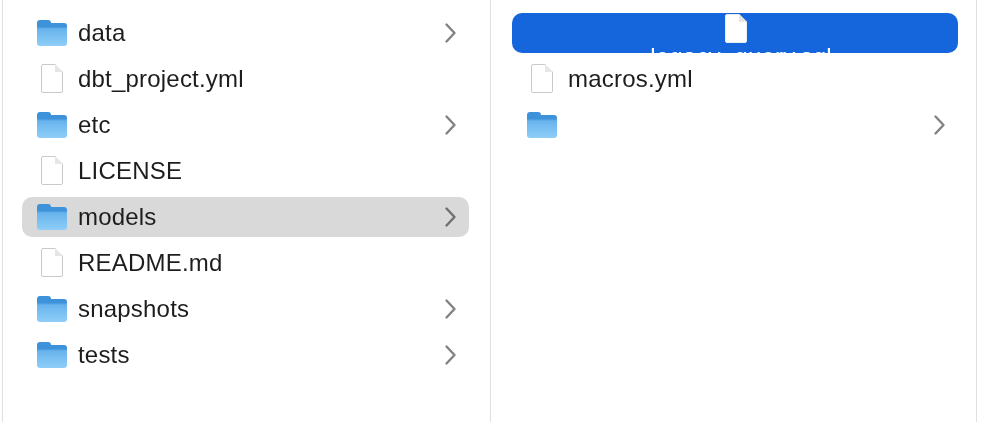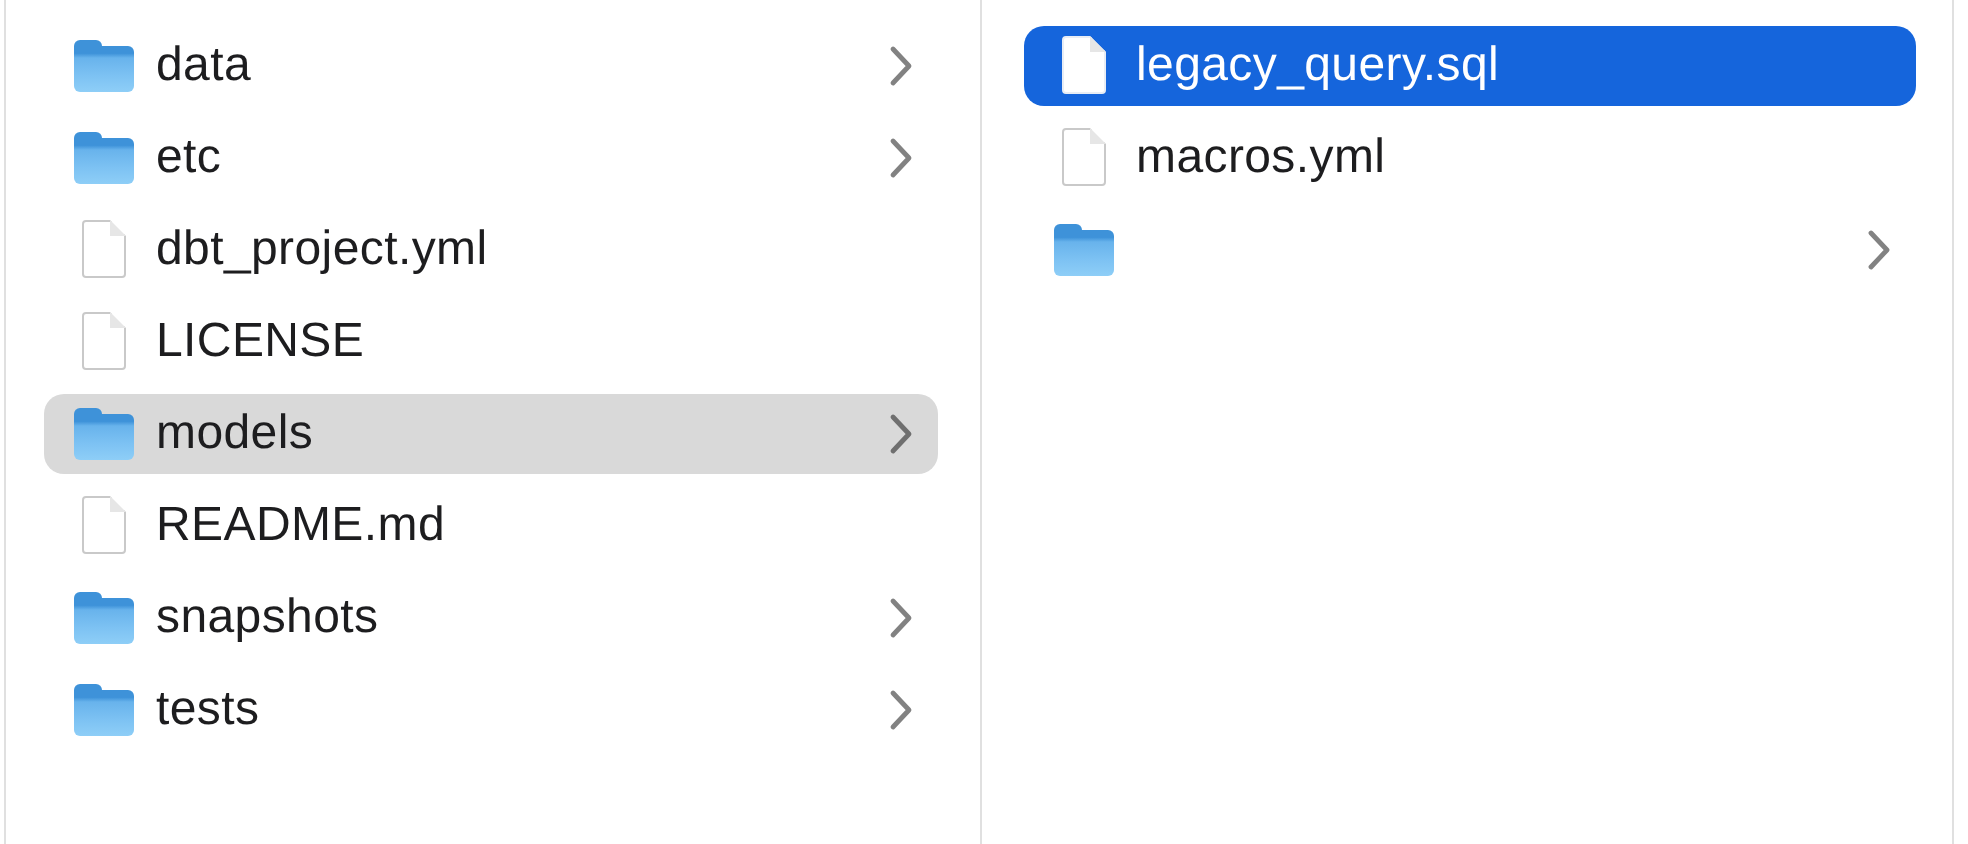--- a/index.html
+++ b/index.html
@@ -43,21 +43,21 @@
     margin-top: 2px;
     border-radius: 10px;
     display: flex;
     align-items: center;
     padding: 0 12px 0 14px;
   }
   .col-left  .pill { margin-left: 19px; width: 447px; }
   .col-right .pill { margin-left: 21px; width: 446px; }
 
   .pill.sel-gray { background: var(--selection-gray, #d9d9d9); border-radius: 10px; }
-  .pill.sel-blue { background: var(--selection-blue, #1565dc); }
+  .pill.sel-blue { background: var(--selection-blue, #1565dc); flex-direction: column; }
 
   .label {
     font-size: 24px;
     line-height: 1;
     color: var(--text, #1d1d1f);
     margin-left: 10px;
     white-space: nowrap;
     letter-spacing: 0.2px;
   }
   .sel-blue .label { color: var(--selected-text, #ffffff); }
@@ -134,38 +134,38 @@
       <span class="icon folder"></span>
       <span class="label">data</span>
       <svg class="chev" width="13" height="22" viewBox="0 0 13 22">
           <path d="M2.5 2.5 L10.5 11 L2.5 19.5" fill="none" stroke="#828282" stroke-width="2.4" stroke-linecap="round" stroke-linejoin="round"></path>
         </svg>
     </div>
   </div>
 
   <div class="row">
     <div class="pill">
+      <span class="icon file"></span>
+      <span class="label">dbt_project.yml</span>
+    </div>
+  </div>
+
+  <div class="row">
+    <div class="pill">
       <span class="icon folder"></span>
       <span class="label">etc</span>
       <svg class="chev" width="13" height="22" viewBox="0 0 13 22">
           <path d="M2.5 2.5 L10.5 11 L2.5 19.5" fill="none" stroke="#828282" stroke-width="2.4" stroke-linecap="round" stroke-linejoin="round"></path>
         </svg>
     </div>
   </div>
 
   <div class="row">
     <div class="pill">
       <span class="icon file"></span>
-      <span class="label">dbt_project.yml</span>
-    </div>
-  </div>
-
-  <div class="row">
-    <div class="pill">
-      <span class="icon file"></span>
       <span class="label">LICENSE</span>
     </div>
   </div>
 
 
   <div class="row">
     <div class="pill sel-gray">
       <span class="icon folder"></span>
       <span class="label">models</span>
       <svg class="chev" width="13" height="22" viewBox="0 0 13 22">

